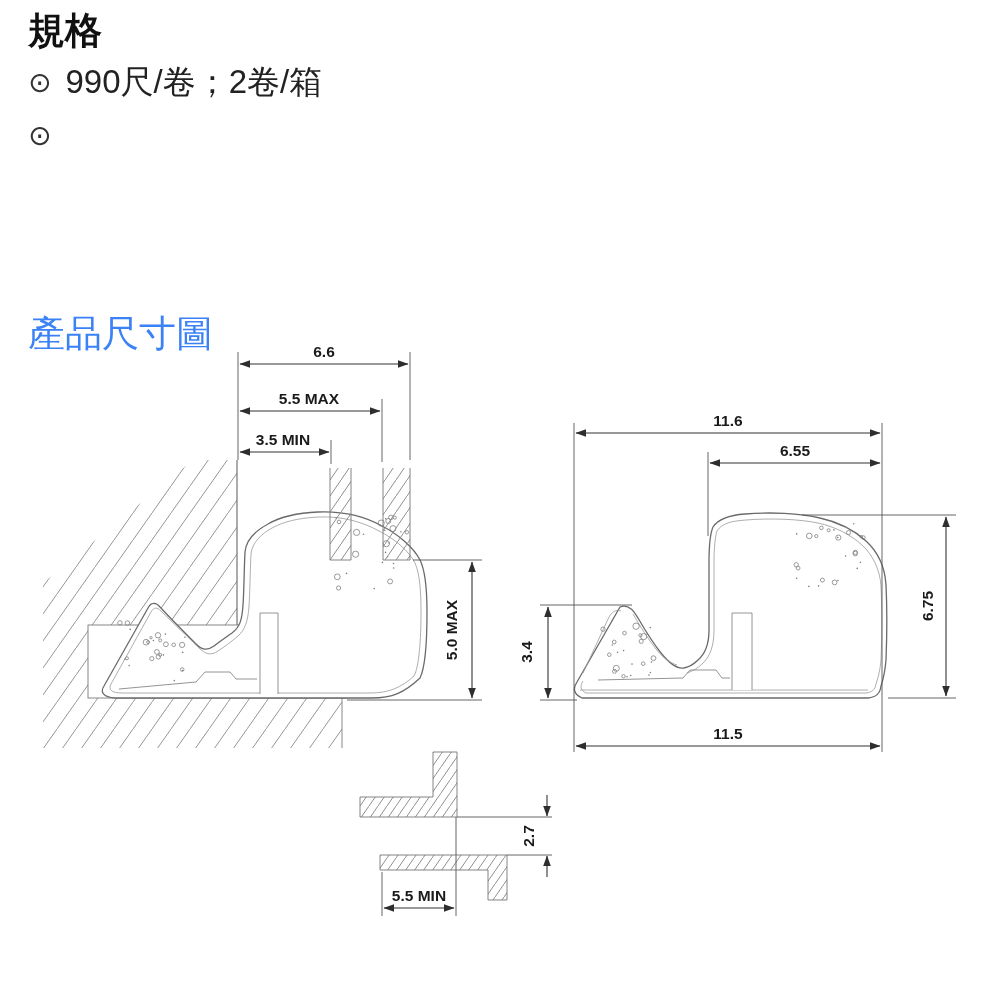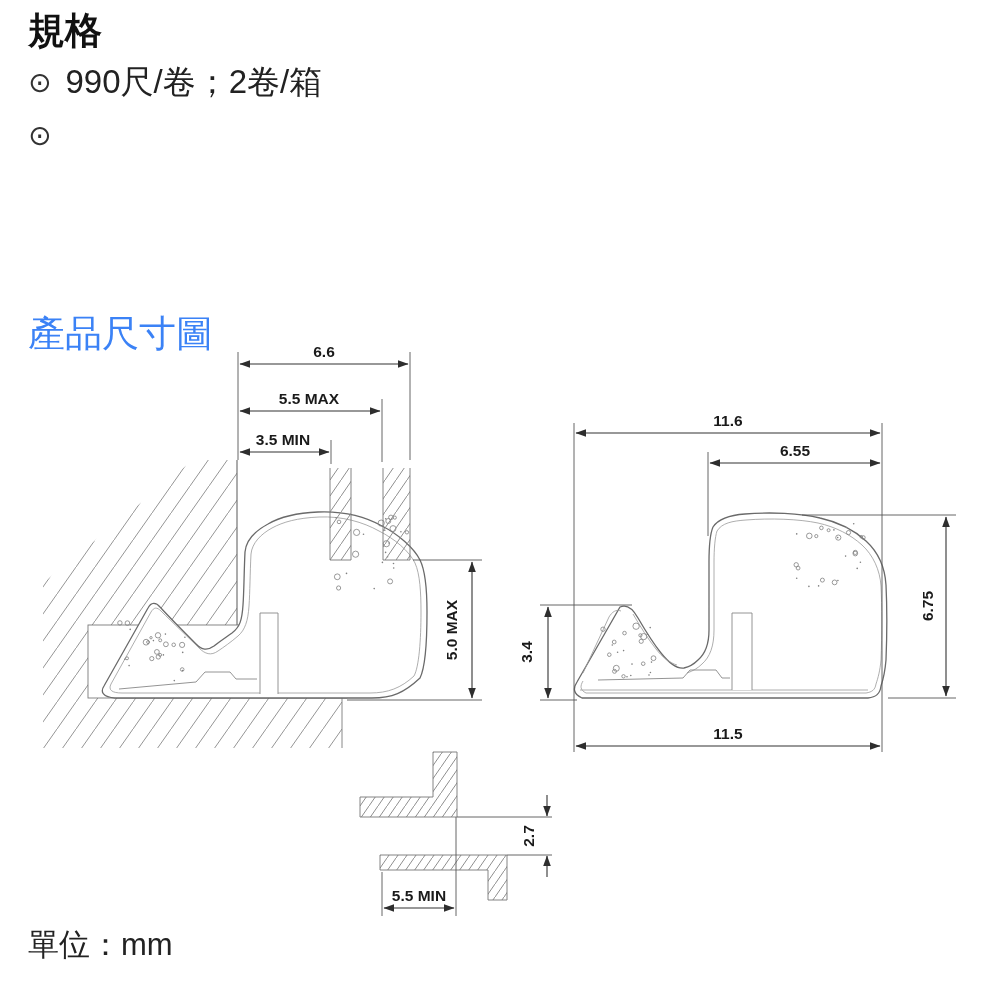--- a/index.html
+++ b/index.html
@@ -275,14 +275,13 @@
       </g>
       <g>
         <line x1="382" y1="872" x2="382" y2="916" stroke="#555" stroke-width="0.9"></line>
         <line x1="456" y1="817" x2="456" y2="916" stroke="#555" stroke-width="0.9"></line>
         <line x1="384" y1="908" x2="454" y2="908" stroke="#333" stroke-width="1.1" marker-start="url(#ar)" marker-end="url(#ar)"></line>
         <text class="dimtxt" x="419" y="901" text-anchor="middle">5.5 MIN</text>
       </g>
     </g>
   </svg>
 
-  <div class="unit-note">單位：mm</div>
 </div>
 
 </body></html>

